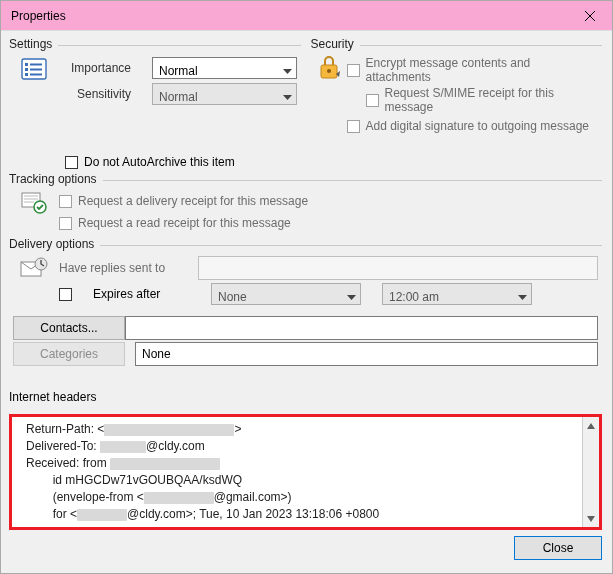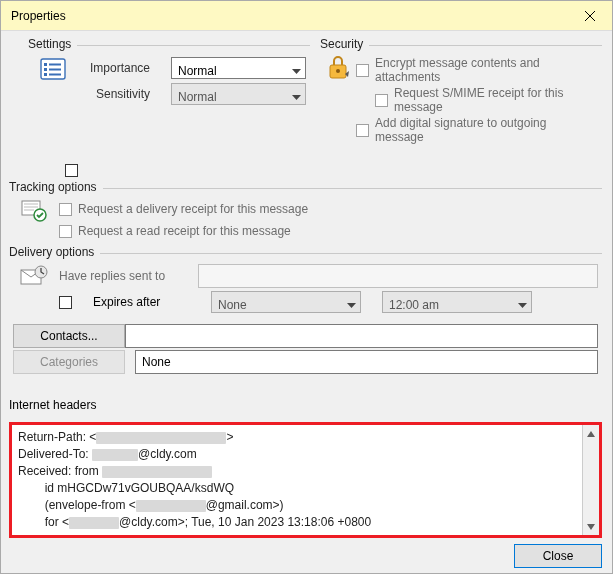--- a/index.html
+++ b/index.html
@@ -7,21 +7,21 @@
     margin: 0;
     font-family: "Segoe UI", Tahoma, sans-serif;
     font-size: 12px;
     background: #f0f0f0;
     color: #000;
     width: 613px;
     height: 574px;
     overflow: hidden;
   }
   .window { width: 613px; height: 574px; background: #f0f0f0; border: 1px solid #aaa; display: flex; flex-direction: column; }
-  .titlebar { height: 30px; display: flex; align-items: center; justify-content: space-between; padding: 0 0 0 10px; background: #fef9c3; border-bottom: 1px solid #ddd; }
+  .titlebar { height: 30px; display: flex; align-items: center; justify-content: space-between; padding: 0 0 0 10px; background: #f9a8d4; border-bottom: 1px solid #ddd; }
   .titlebar .title { font-size: 12px; }
   .titlebar .close { width: 45px; height: 30px; display: flex; align-items: center; justify-content: center; cursor: pointer; }
   .titlebar .close svg { stroke: #000; }
   .body { flex: 1; padding: 8px 10px 10px 8px; position: relative; }
 
   .fieldset {
     border: none;
     border-top: 1px solid #c9c9c9;
     margin: 6px 0 8px 0;
     padding: 8px 4px 2px 4px;
@@ -29,21 +29,21 @@
   }
   .fieldset .legend {
     position: absolute;
     top: -9px;
     left: 0;
     background: #f0f0f0;
     padding-right: 6px;
     font-size: 12px;
     color: #222;
   }
-  .cols2 { display: flex; gap: 10px; margin-left: 19px; }
+  .cols2 { display: flex; gap: 10px; }
   .cols2 > div { flex: 1; }
   .row { display: flex; align-items: center; min-height: 24px; margin: 2px 0; gap: 21px; }
   .lbl-right { width: 72px; text-align: right; color: #333; }
   .select {
     height: 22px; border: 1px solid #adadad; background: #e6e6e6;
     display: flex; align-items: center; justify-content: space-between;
     padding: 6px 4px 0 6px; min-width: 100px; color: #555;
   }
   .select.enabled { background: #fff; color: #000; border-color:#7a7a7a; }
   .select .caret svg { fill: #444; }
@@ -70,21 +70,21 @@
   }
   .headers-box {
     border: 3px solid #ed1c24;
     background: #fff;
     height: 128px;
     position: relative;
     display:flex;
   }
   .headers-text {
     flex:1; padding: 4px 6px; font-size:12px; line-height:17px;
-    white-space: pre; overflow: hidden; color:#222;
+    white-space: pre; overflow: hidden; color:#222;margin-left:8px;
   }
   .headers-text .redact {
     display:inline-block; height:12px; background:#d9d9d9; vertical-align:middle; border-radius:1px;
   }
   .vscroll { width:17px; background:#f0f0f0; border-left:1px solid #ccc; display:flex; flex-direction:column; justify-content:space-between; align-items:center; }
   .vscroll .arrow { width:17px; height:17px; display:flex; align-items:center; justify-content:center; }
   .footer { display:flex; justify-content:flex-end; padding-top:6px; }
   .inline-svg { display:block; }
 </style>
 </head>
@@ -165,20 +165,21 @@
                 <span class="checkbox disabled"></span>
                 <span class="txt disabled">Add digital signature to outgoing message</span>
               </div>
           </div>
         </div>
       </div>
     </div>
 
     <div class="cb-row" style="margin-left:56px; margin-top:4px; margin-bottom:8px;">
       <span class="checkbox"></span>
+      <span>Do not AutoArchive this item</span>
     </div>
 
     <div class="fieldset">
       <span class="legend">Tracking options</span>
       <div style="display:flex; gap:4px;">
         <div class="tracking-icon">
           <svg width="28" height="24" viewBox="0 0 28 24" class="inline-svg">
             <rect x="2" y="2" width="18" height="14" fill="#fff" stroke="#888"></rect>
             <path d="M4 5 h14 M4 8 h14 M4 11 h10" stroke="#bbb" stroke-width="1"></path>
             <circle cx="20" cy="16" r="6" fill="#fff" stroke="#2e8b3d" stroke-width="1.5"></circle>

